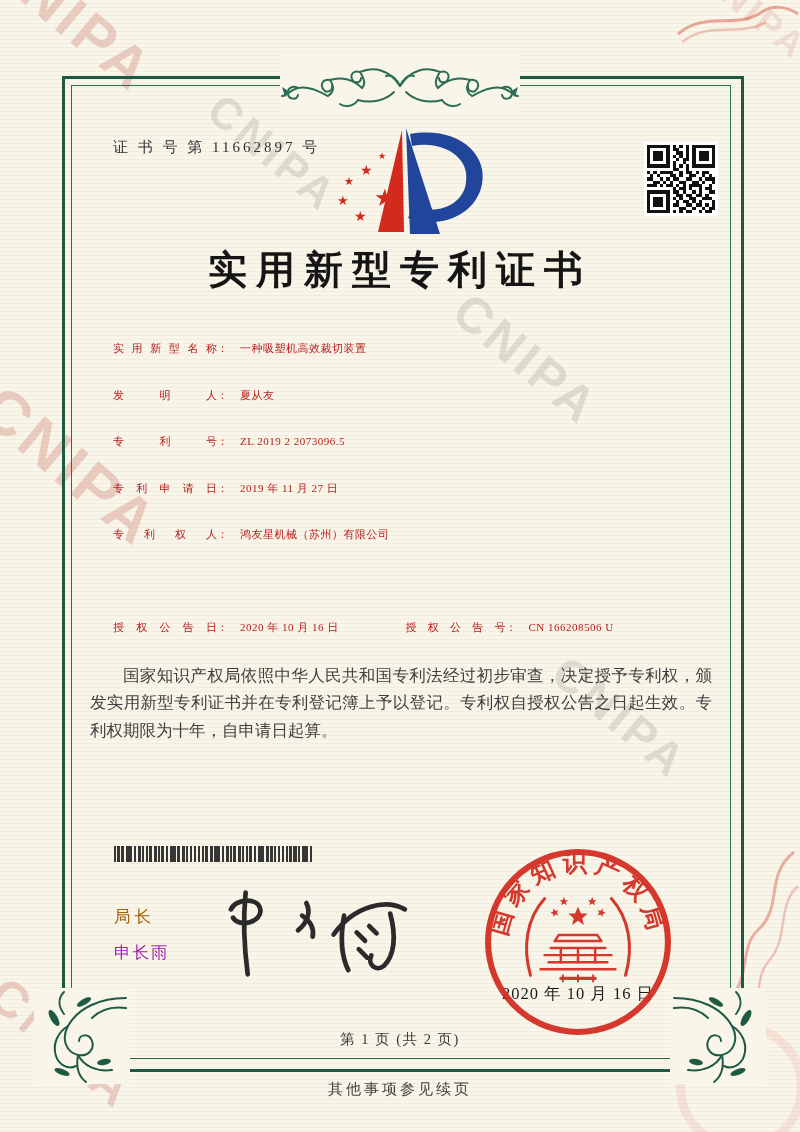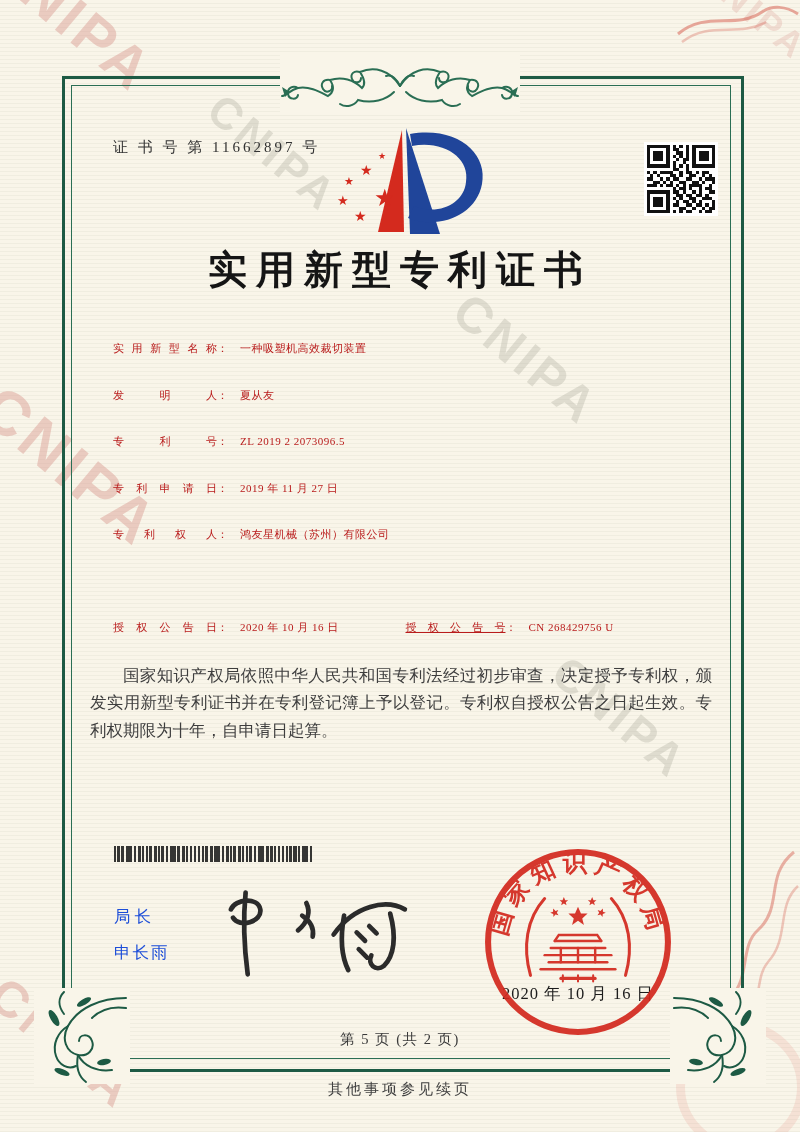--- a/index.html
+++ b/index.html
@@ -36,31 +36,31 @@
       box-sizing:border-box;z-index:3;display:grid;grid-template-columns:repeat(21,1fr);grid-auto-rows:1fr;}
   .qr div{background:transparent;}
   .qr div.on{background:#111;}
   .title{position:absolute;left:0;top:243px;width:100%;z-index:3;text-align:center;
       font-size:39px;font-weight:bold;color:#151515;letter-spacing:9px;box-sizing:border-box;}
   .field-row{position:absolute;left:113px;z-index:3;font-size:11px;white-space:nowrap;color:#b91c1c;}
   .flabel{display:inline-block;width:104px;text-align:justify;text-align-last:justify;vertical-align:bottom;}
   .fcolon{display:inline-block;}
   .fvalue{margin-left:12px;letter-spacing:.5px;}
   .pair2{margin-left:64px;}
-  .pair2 .flabel{width:100px;text-decoration:underline;}
+  .pair2 .flabel{width:100px;}
   .paras{position:absolute;left:86px;top:658px;width:630px;z-index:3;font-size:16.5px;line-height:1.66;
       text-align:justify;color:#3e3e3e;}
   .paras p{margin:4px;text-indent:2em;}
   .barcode{position:absolute;left:114px;top:846px;width:198px;height:16px;z-index:3;opacity:.88;
       background:
         repeating-linear-gradient(90deg,#1c1c1c 0 2px,transparent 2px 4px),
         repeating-linear-gradient(90deg,#1c1c1c 0 1px,transparent 1px 7px),
         repeating-linear-gradient(90deg,transparent 0 3px,#1c1c1c 3px 5px,transparent 5px 11px);}
-  .signer-title{position:absolute;left:114px;top:906px;z-index:3;font-size:16.5px;letter-spacing:4px;color:#1d4ed8;}
-  .signer-name{position:absolute;left:114px;top:942px;z-index:3;font-size:16.5px;letter-spacing:2px;color:#1d4ed8;}
+  .signer-title{position:absolute;left:114px;top:906px;z-index:3;font-size:16.5px;letter-spacing:4px;color:#a16207;}
+  .signer-name{position:absolute;left:114px;top:942px;z-index:3;font-size:16.5px;letter-spacing:2px;color:#a21caf;}
   .signature{position:absolute;left:210px;top:882px;width:220px;height:105px;z-index:5;}
   .seal{position:absolute;left:482px;top:846px;width:192px;height:192px;z-index:6;opacity:.92;}
   .seal-date{position:absolute;left:488px;top:983px;width:180px;z-index:5;text-align:center;
       font-size:16.5px;color:#1c1c1c;letter-spacing:1px;}
   .pagination{position:absolute;left:0;top:1030px;width:100%;z-index:3;text-align:center;
       font-size:14.5px;letter-spacing:1.5px;color:#3a3a3a;}
   .continuation{position:absolute;left:0;top:1080px;width:100%;z-index:3;text-align:center;
       font-size:15px;letter-spacing:3px;color:#3f3f3f;font-family:Liberation Serif, serif;}
   .logo-star{position:absolute;color:var(--logo-red);line-height:1;z-index:4;}
 </style>
@@ -597,21 +597,21 @@
     <span class="flabel">专利号</span><span class="fcolon">：</span><span class="fvalue">ZL 2019 2 2073096.5</span>
   </div>
   <div class="field-row" style="top:481px">
     <span class="flabel">专利申请日</span><span class="fcolon">：</span><span class="fvalue">2019 年 11 月 27 日</span>
   </div>
   <div class="field-row" style="top:527px">
     <span class="flabel">专利权人</span><span class="fcolon">：</span><span class="fvalue">鸿友星机械（苏州）有限公司</span>
   </div>
   <div class="field-row" style="top:620px">
     <span><span class="flabel">授权公告日</span><span class="fcolon">：</span><span class="fvalue">2020 年 10 月 16 日</span></span>
-    <span class="pair2"><span class="flabel">授权公告号</span><span class="fcolon">：</span><span class="fvalue">CN 268429756 U</span></span>
+    <span class="pair2"><span class="flabel">授权公告号</span><span class="fcolon">：</span><span class="fvalue">CN 166208506 U</span></span>
   </div>
 
   <div class="paras">
     <p>国家知识产权局依照中华人民共和国专利法经过初步审查，决定授予专利权，颁发实用新型专利证书并在专利登记簿上予以登记。专利权自授权公告之日起生效。专利权期限为十年，自申请日起算。</p>
   </div>
 
   <div class="barcode"></div>
 
   <div class="signer-title">局长</div>
   <div class="signer-name">申长雨</div>
@@ -656,16 +656,16 @@
       <path d="M66,115 H124"></path>
       <path d="M78,101 V115 M95,101 V115 M112,101 V115"></path>
       <path d="M58,122 H132"></path>
       <path d="M48,128 C40,100 44,72 62,52" stroke-width="3"></path>
       <path d="M142,128 C150,100 146,72 128,52" stroke-width="3"></path>
       <path d="M78,131 H112" stroke-width="3"></path>
       <path d="M80,128 v6 M95,128 v6 M110,128 v6" stroke-width="2"></path>
     </g>
   </svg>
 
-  <div class="pagination">第 5 页 (共 2 页)</div>
+  <div class="pagination">第 1 页 (共 2 页)</div>
   <div class="continuation">其他事项参见续页</div>
 
 </div>
 
 </body></html>

